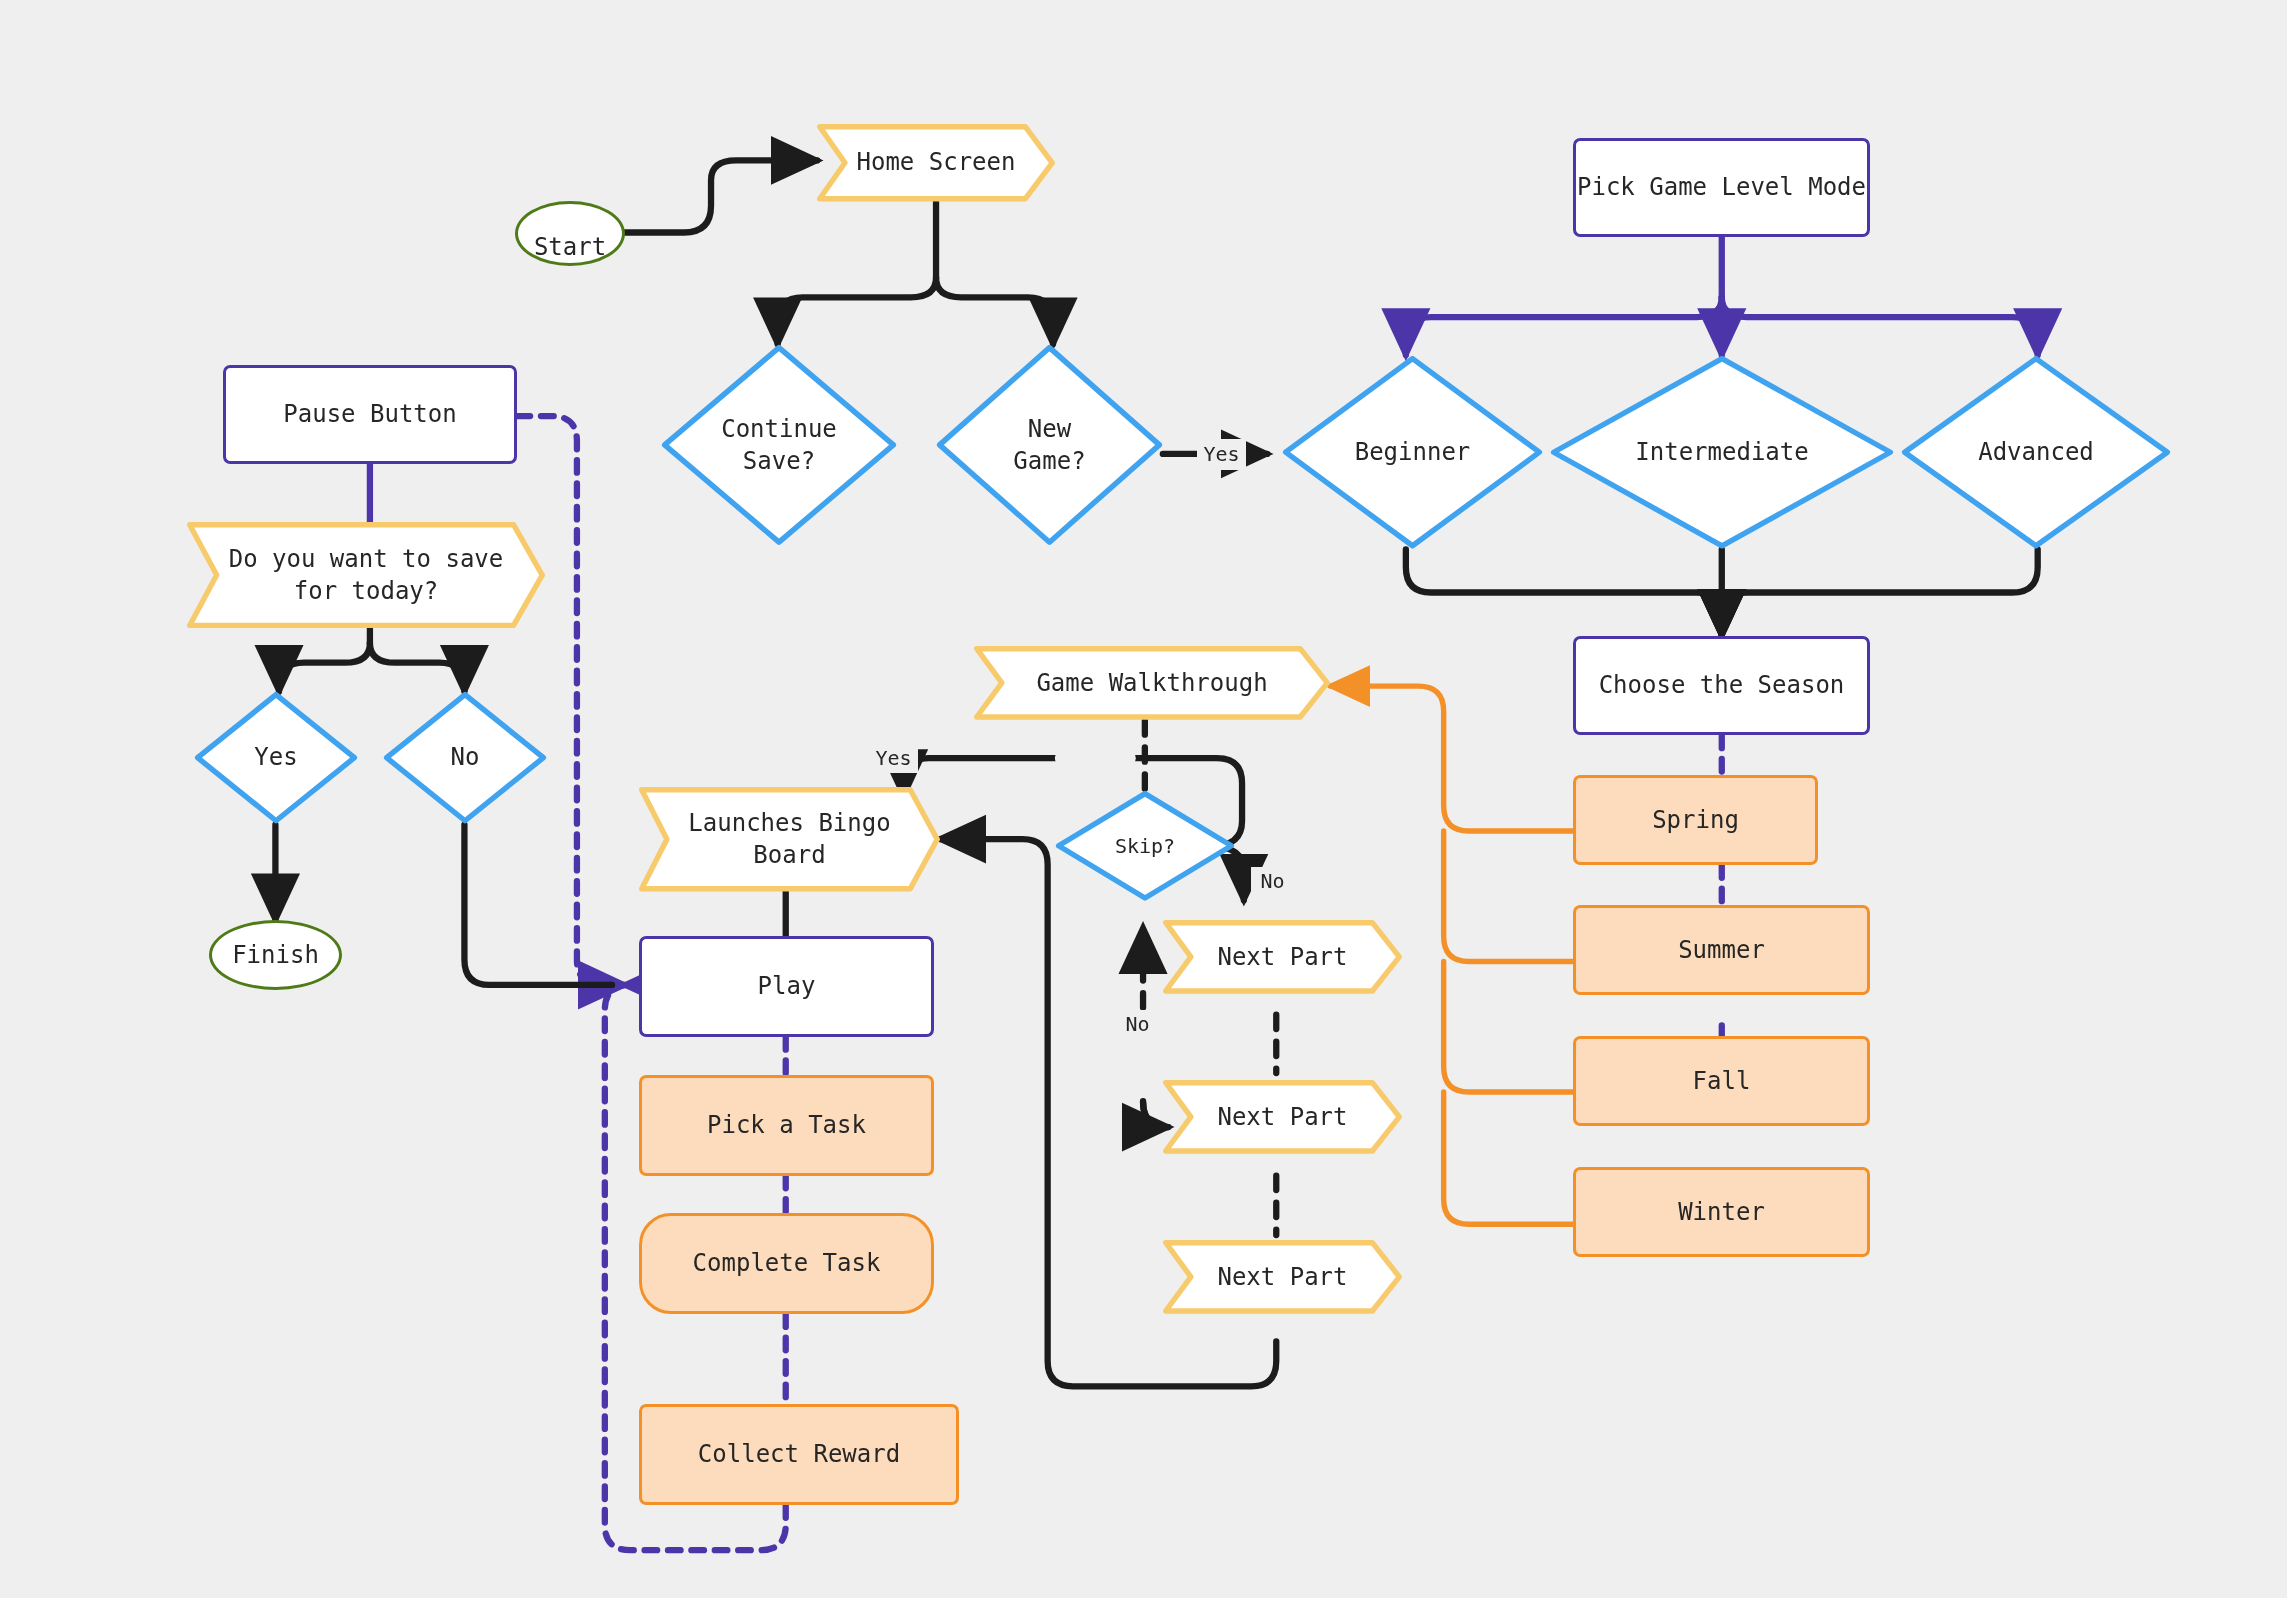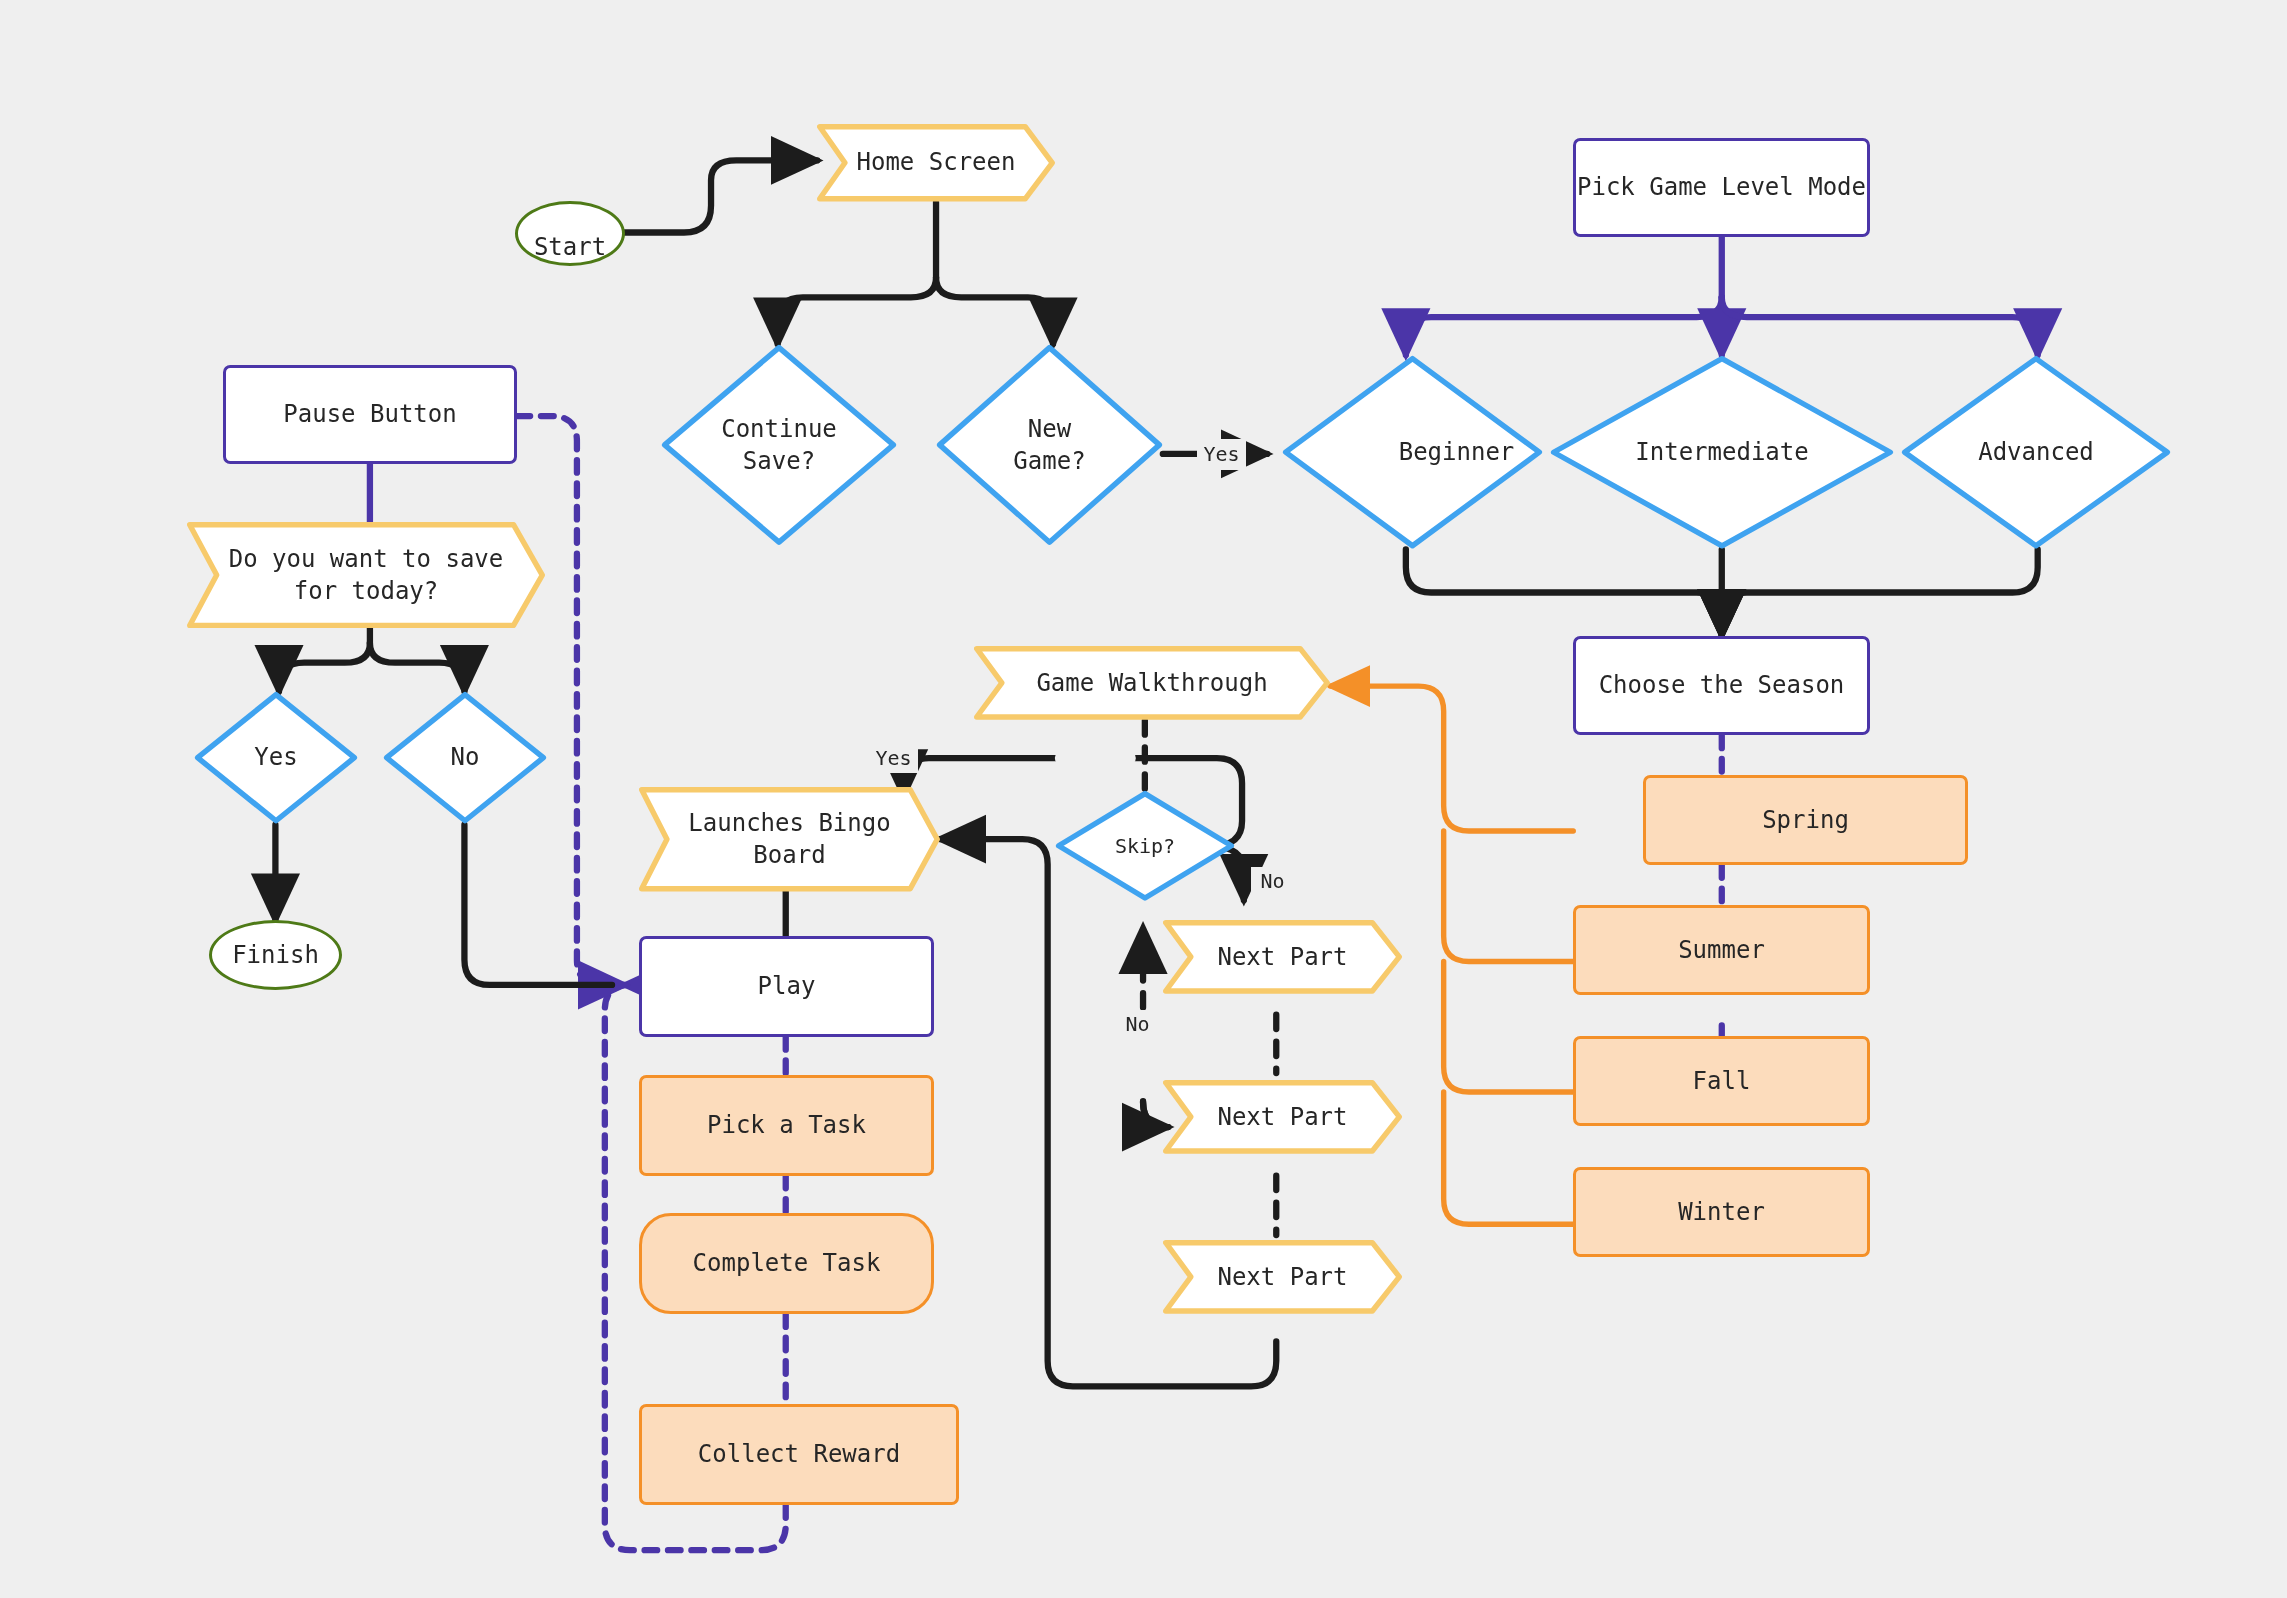--- a/index.html
+++ b/index.html
@@ -140,21 +140,21 @@
       <span>New</span><br>
       <span>Game?</span>
     </span>
   </div>
   <div class="elabel" style="left:1197px;top:439px;width:40px;height:29px;">Yes</div>
 
   <div class="node rect" style="left:1573px;top:138px;width:297px;height:99px;text-align:center;">
     <span>Pick Game Level Mode</span>
   </div>
 
-  <div class="node dia" style="left:1282px;top:355px;width:261px;height:194px;text-align:right;">
+  <div class="node dia" style="left:1282px;top:355px;width:261px;height:194px;">
     <svg class="dia-bg" viewBox="0 0 290 216" preserveAspectRatio="none">
       <path d="M145,4 L286,108 L145,212 L4,108 Z" fill="#fff" stroke="#3fa3f0" stroke-width="6" stroke-linejoin="round"></path>
     </svg>
     <span class="dia-tx">Beginner</span>
   </div>
 
   <div class="node dia" style="left:1550px;top:355px;width:344px;height:194px;">
     <svg class="dia-bg" viewBox="0 0 382 216" preserveAspectRatio="none">
       <path d="M191,4 L378,108 L191,212 L4,108 Z" fill="#fff" stroke="#3fa3f0" stroke-width="6" stroke-linejoin="round"></path>
     </svg>
@@ -165,21 +165,21 @@
     <svg class="dia-bg" viewBox="0 0 300 216" preserveAspectRatio="none">
       <path d="M150,4 L296,108 L150,212 L4,108 Z" fill="#fff" stroke="#3fa3f0" stroke-width="6" stroke-linejoin="round"></path>
     </svg>
     <span class="dia-tx">Advanced</span>
   </div>
 
   <div class="node rect" style="left:1573px;top:636px;width:297px;height:99px;">
     <span>Choose the Season</span>
   </div>
 
-  <div class="node band" style="left:1643px;top:775px;width:325px;height:90px;">
+  <div class="node band" style="left:1573px;top:775px;width:245px;height:90px;">
     <span>Spring</span>
   </div>
   <div class="node band" style="left:1573px;top:905px;width:297px;height:90px;">
     <span>Summer</span>
   </div>
   <div class="node band" style="left:1573px;top:1036px;width:297px;height:90px;">
     <span>Fall</span>
   </div>
   <div class="node band" style="left:1573px;top:1167px;width:297px;height:90px;justify-content:center;">
     <span>Winter</span>

